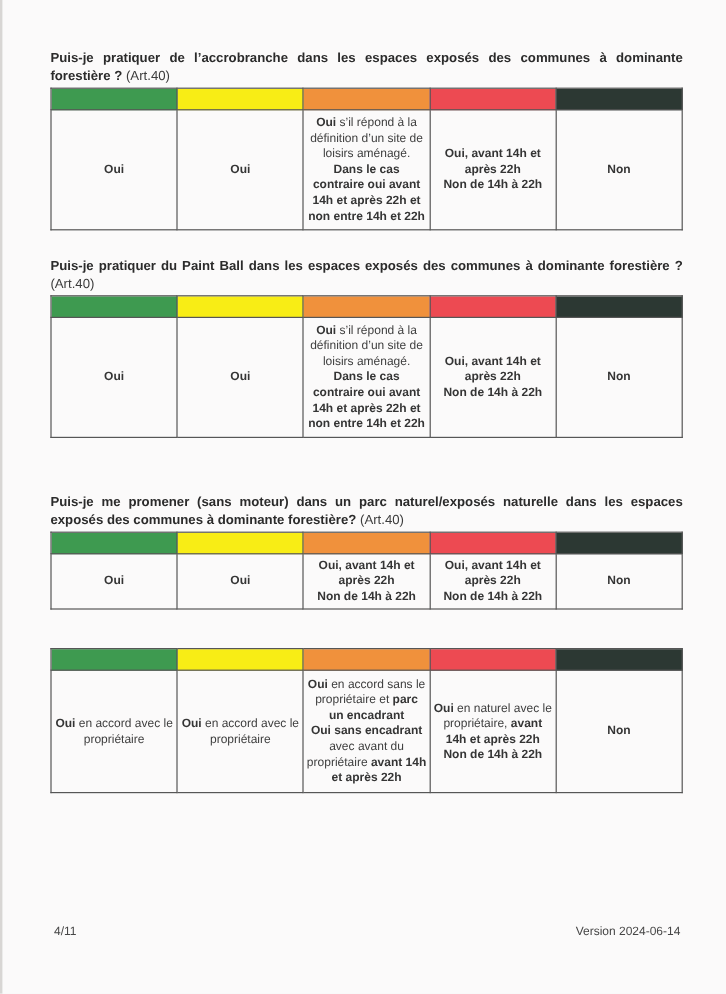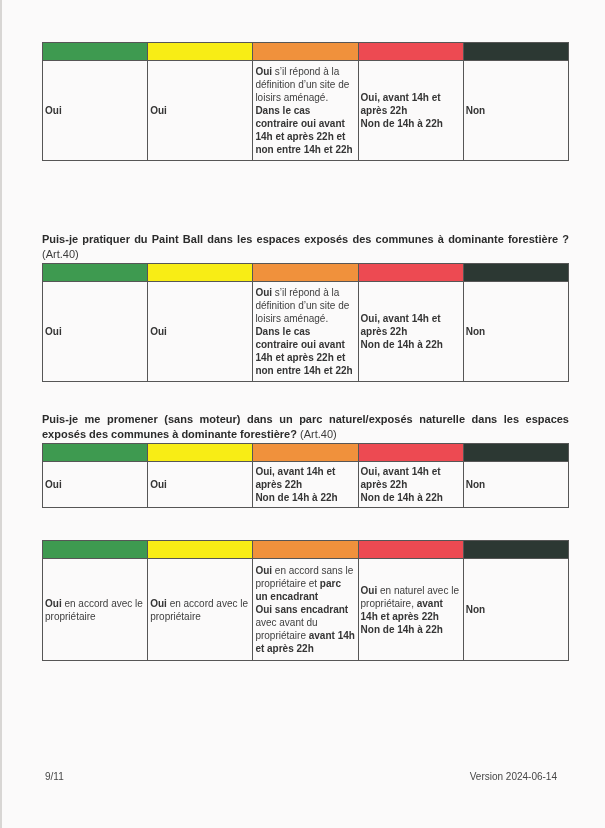--- a/index.html
+++ b/index.html
@@ -22,47 +22,48 @@
     color:#2f2f2f;
     text-align:justify;
   }
   .qtitle b{font-weight:bold;color:#2b2b2b;}
   .qtitle span{font-weight:normal;color:#3c3c3c;}
   table.grid{
     width:527px;border-collapse:collapse;table-layout:fixed;
   }
   table.grid td{
     border:1px solid #565656;
-    vertical-align:middle;
+    text-align:center;vertical-align:middle;
     padding:0;
   }
   tr.band td{height:17px;}
   tr.vals td{background:#fbfafa;}
   .t1 tr.vals td,.t2 tr.vals td{height:99px;}
   .t3 tr.vals td{height:45px;}
   .t4 tr.vals td{height:101px;}
   .ct{
     font-size:10px;line-height:13px;
     color:#3e3e3e;
     padding:1px 2px;
   }
   .ct b{color:#353535;}
   .footer-left,.footer-right{
     position:absolute;top:771px;
     font-size:10px;color:#464646;
   }
   .footer-left{left:43px;}
-  .footer-right{right:48px;text-align:right;}
+  .footer-right{right:38px;text-align:right;}
 </style>
 </head>
 <body>
 
 <div class="paper">
 
   <div class="section" style="top:42px;">
+    <p class="qtitle"><b>Puis-je pratiquer de l’accrobranche dans les espaces exposés des communes à dominante forestière ? </b><span>(Art.40)</span></p>
     <table class="grid t1">
       <tbody>
           <tr class="band">
         <td style="background-color: rgb(62, 154, 80);"></td>
         <td style="background-color: rgb(248, 237, 21);"></td>
         <td style="background-color: rgb(240, 145, 60);"></td>
         <td style="background-color: rgb(237, 74, 82);"></td>
         <td style="background-color: rgb(44, 56, 51);"></td>
       </tr>
       <tr class="vals">
@@ -79,21 +80,21 @@
               <div class="ct"><b>Oui, avant 14h et après 22h</b><br><b>Non de 14h à 22h</b></div>
             </td>
         <td>
               <div class="ct"><b>Non</b></div>
             </td>
       </tr>
     </tbody>
       </table>
   </div>
 
-  <div class="section" style="top:232px;">
+  <div class="section" style="top:215px;">
     <p class="qtitle"><b>Puis-je pratiquer du Paint Ball dans les espaces exposés des communes à dominante forestière ? </b><span>(Art.40)</span></p>
     <table class="grid t2">
       <tbody>
           <tr class="band">
         <td style="background-color: rgb(62, 154, 80);"></td>
         <td style="background-color: rgb(248, 237, 21);"></td>
         <td style="background-color: rgb(240, 145, 60);"></td>
         <td style="background-color: rgb(237, 74, 82);"></td>
         <td style="background-color: rgb(44, 56, 51);"></td>
       </tr>
@@ -174,16 +175,16 @@
               <div class="ct"><b>Oui</b><span> en naturel avec le propriétaire, </span><b>avant 14h et après 22h</b><br><b>Non de 14h à 22h</b></div>
             </td>
         <td>
               <div class="ct"><b>Non</b></div>
             </td>
       </tr>
     </tbody>
       </table>
   </div>
 
-  <div class="footer-left">9/11</div>
+  <div class="footer-left">4/11</div>
   <div class="footer-right">Version 2024-06-14</div>
 
 </div>
 
 </body></html>

